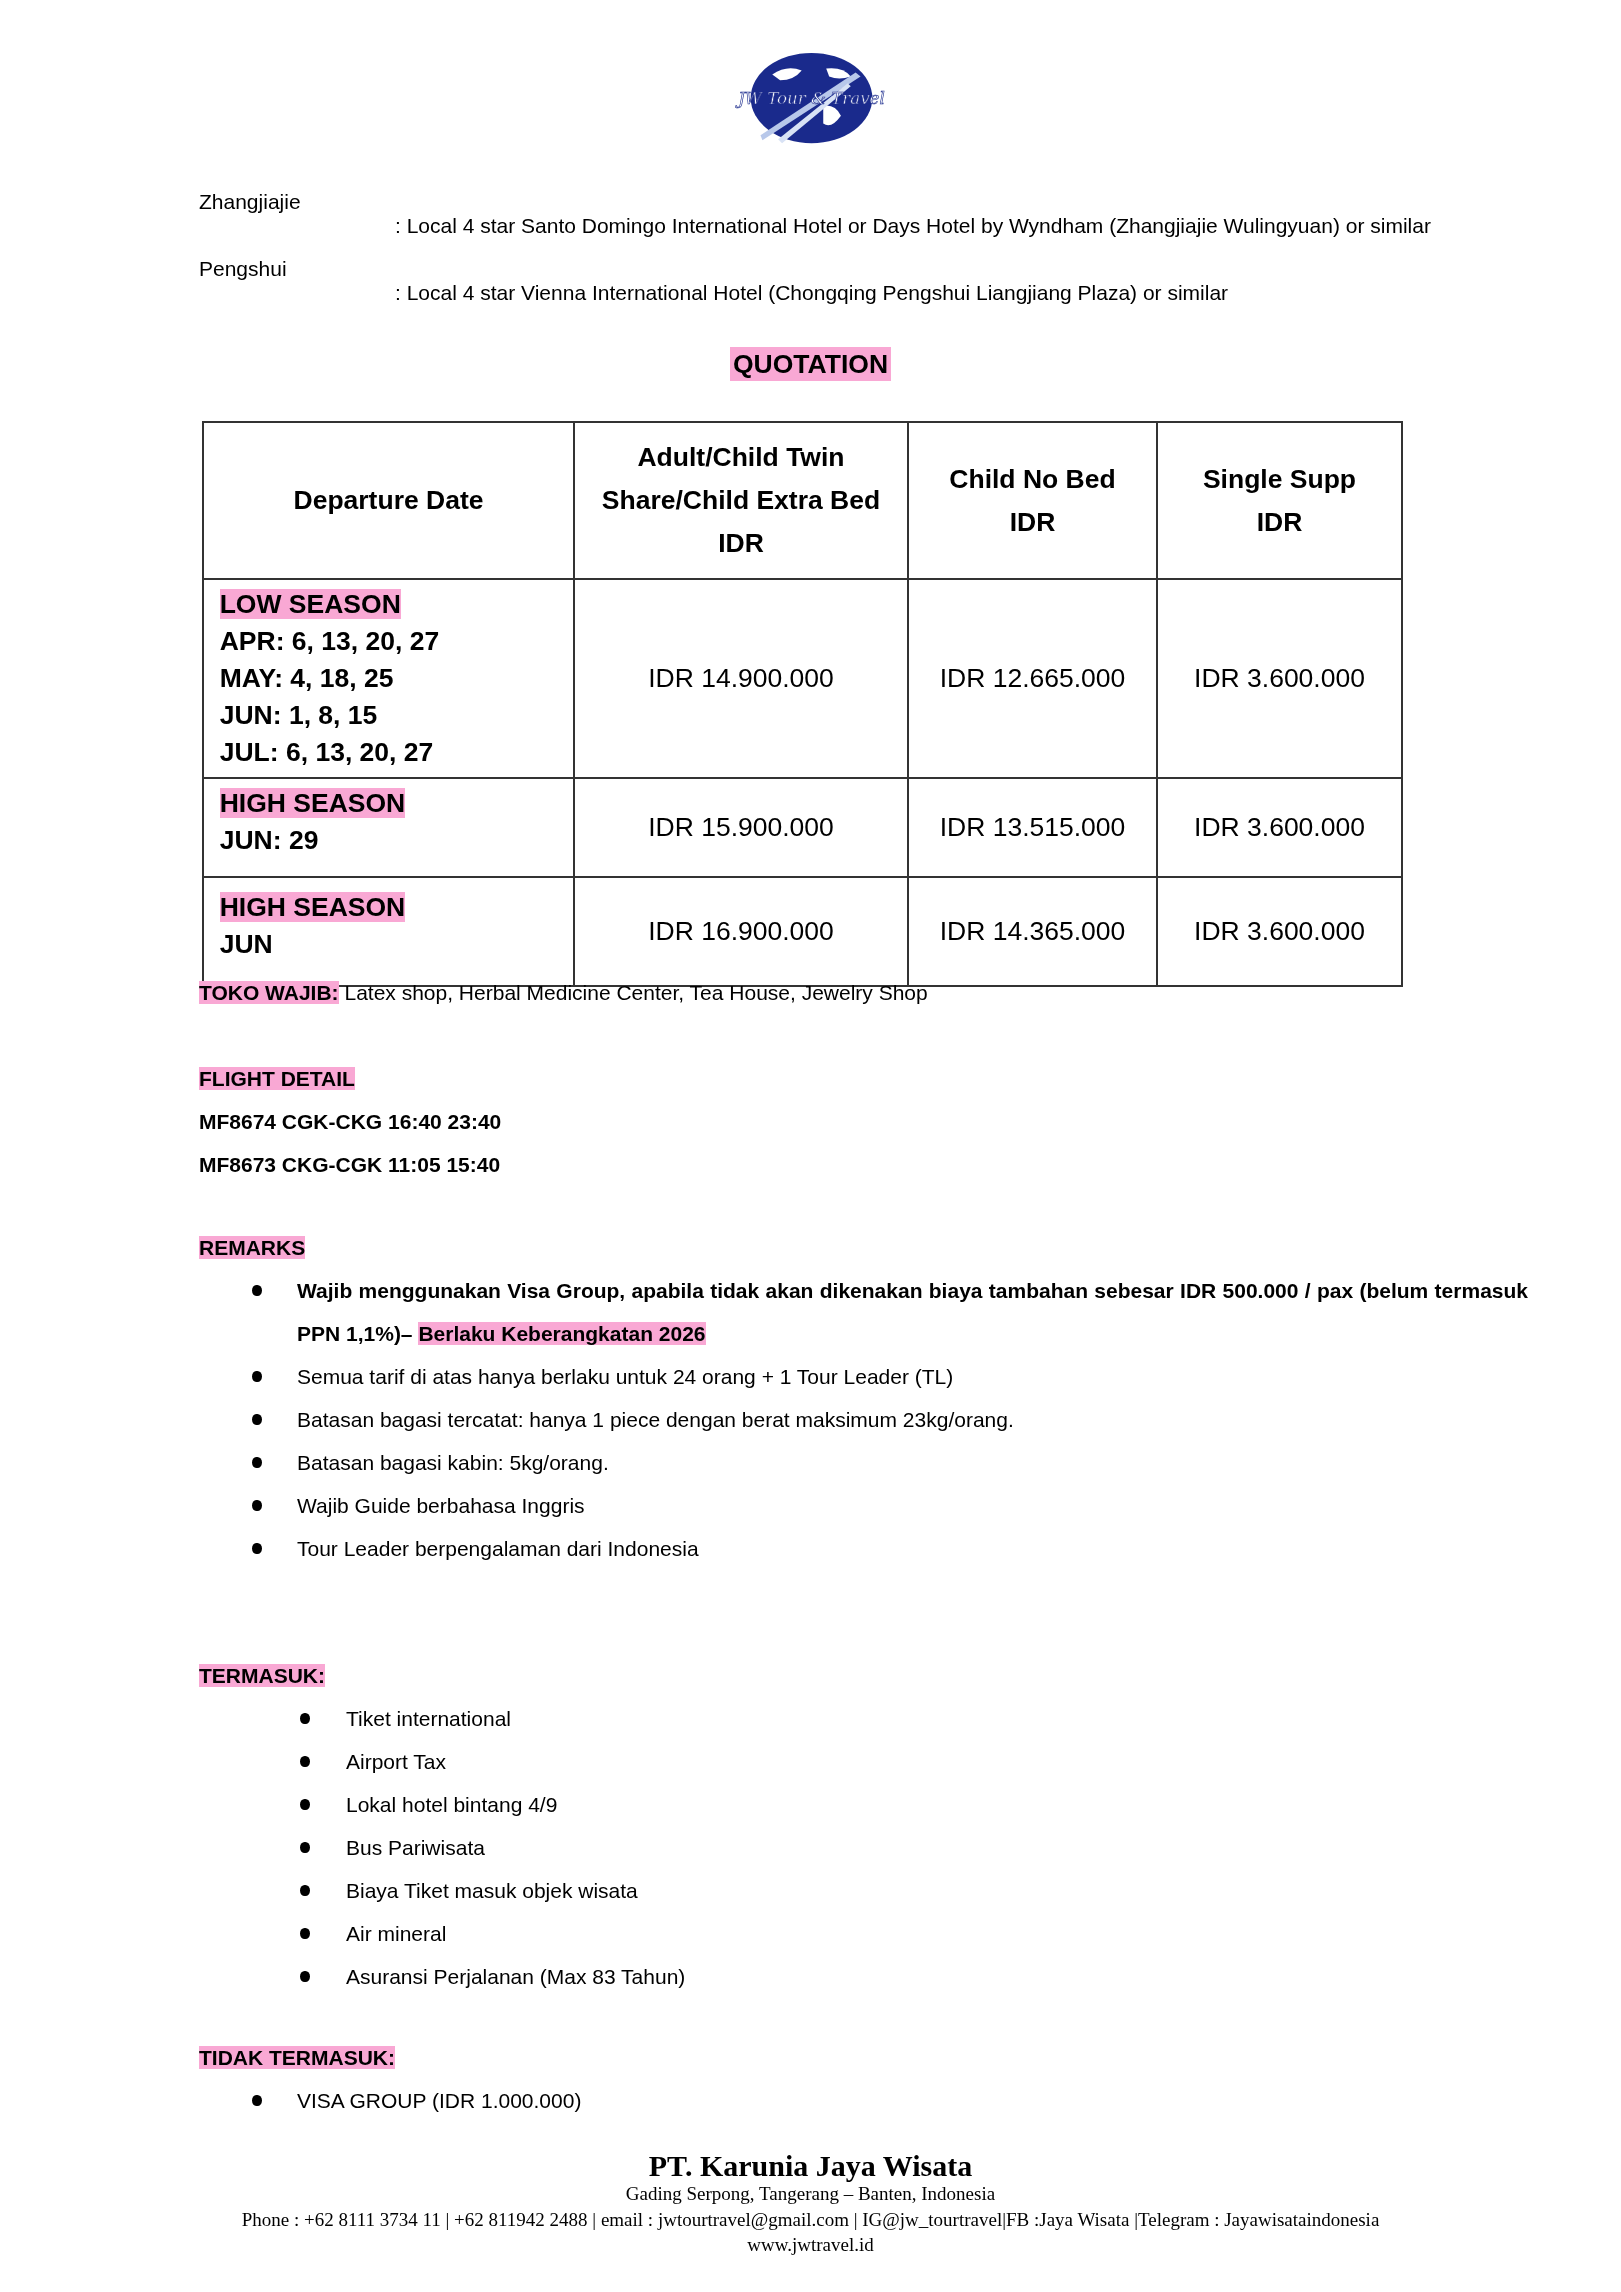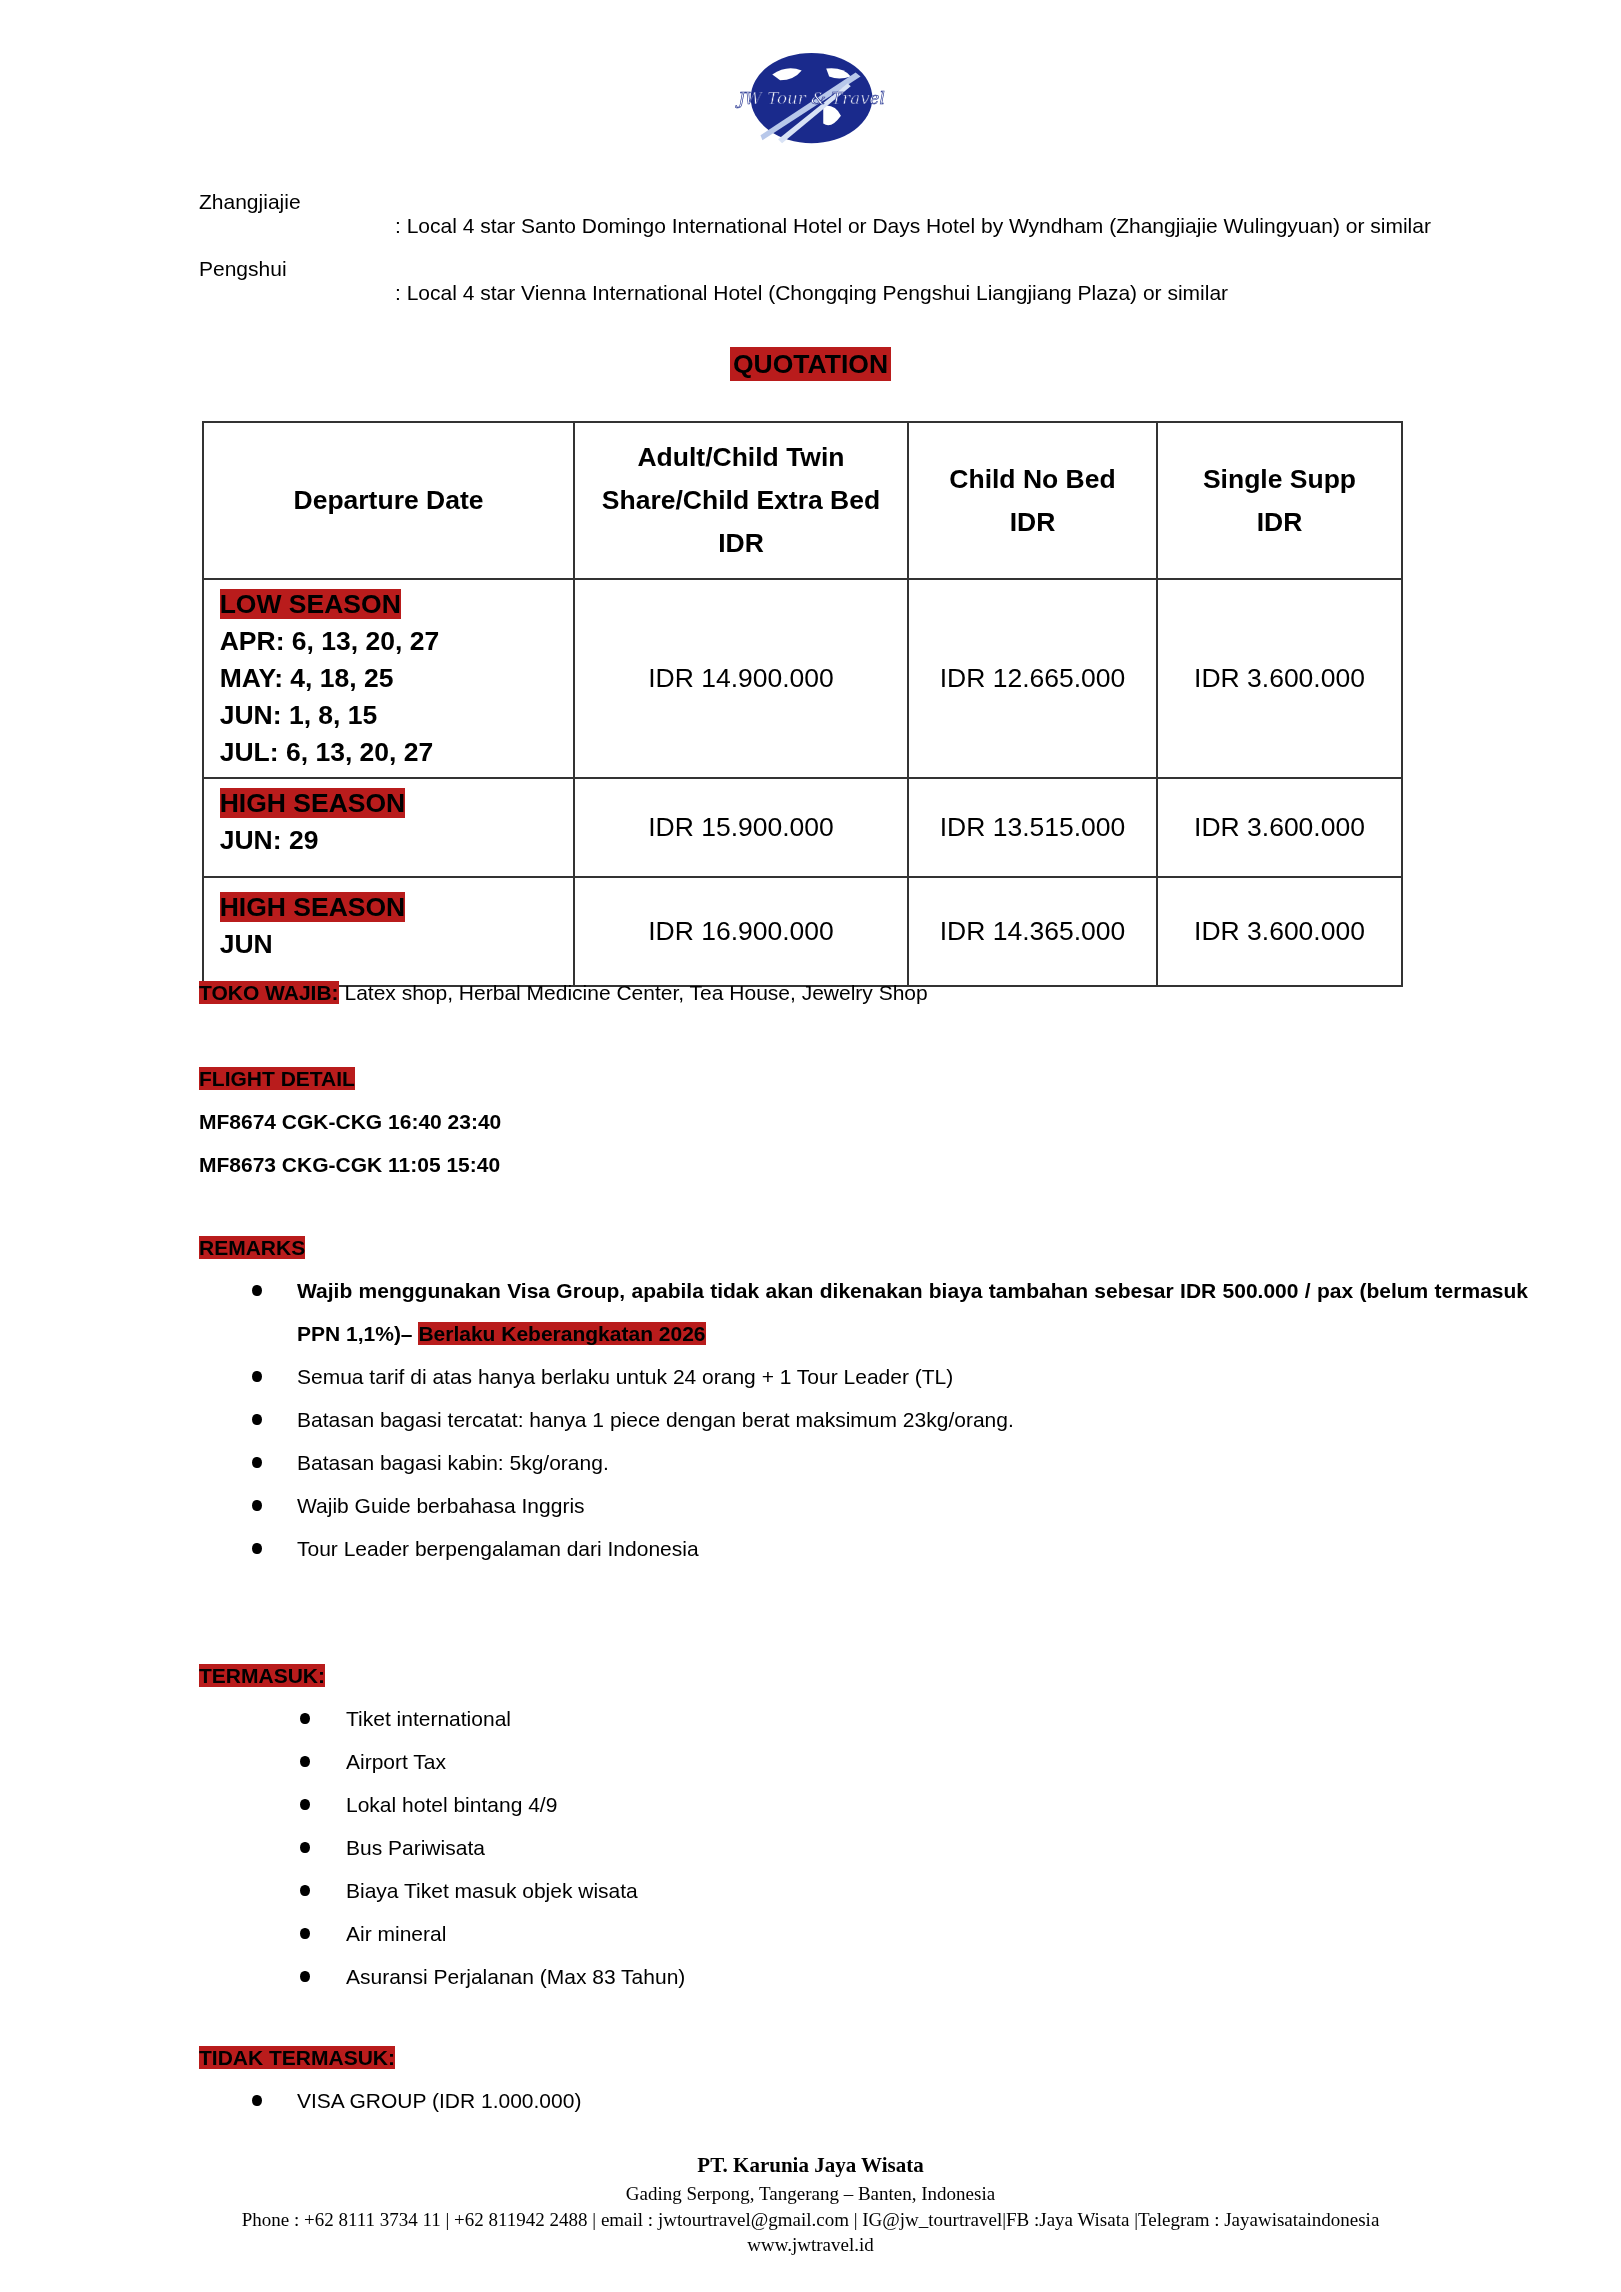--- a/index.html
+++ b/index.html
@@ -1,20 +1,20 @@
 <!DOCTYPE html>
 <html><head>
 <meta charset="utf-8">
 <style>
   html, body { margin: 0; padding: 0; background: #ffffff; }
   body {
     width: 1621px; height: 2293px; position: relative; overflow: hidden;
     font-family: "Liberation Sans", sans-serif; color: #000;
   }
-  .hl { background: #b91c1c; }
+  .hl { background: #f9a8d4; }
   .b { font-weight: bold; }
 
   
   .logo { position: absolute; left: 733px; top: 47px; width: 157px; height: 103px; }
 
   
   .hotels { position: absolute; left: 199px; top: 180px; width: 1304px; font-size: 21px; line-height: 43px; }
   .hotel-row { display: flex; }
   .hotel-city { width: 196px; flex: none; }
   .hotel-desc { flex: 1; padding-left: 0; margin-top: 24px; }
@@ -51,21 +51,21 @@
   }
   .remarks-list li { padding-left: 98px; text-align: justify; }
   .remarks-list li::before { left: 53px; }
   .termasuk-list li { padding-left: 147px; }
   .termasuk-list li::before { left: 101px; }
   .tidak-list li { padding-left: 98px; }
   .tidak-list li::before { left: 53px; }
 
   
   .footer { position: absolute; left: 0; top: 2150px; width: 1621px; text-align: center; font-family: "Liberation Serif", serif; }
-  .footer .company { font-size: 21px; font-weight: bold; line-height: 31px; }
+  .footer .company { font-size: 30px; font-weight: bold; line-height: 31px; }
   .footer .line { font-size: 19px; line-height: 25.5px; }
 </style>
 </head>
 <body>
 
 <div class="logo">
   <svg width="157" height="103" viewBox="0 0 160 105">
     <ellipse cx="80" cy="52" rx="62" ry="46" fill="#1a2a8c"></ellipse>
     <path d="M40 28 Q55 18 70 24 Q62 34 48 34 Z" fill="#ffffff"></path>
     <path d="M95 22 Q112 20 120 30 Q108 34 98 30 Z" fill="#ffffff"></path>

